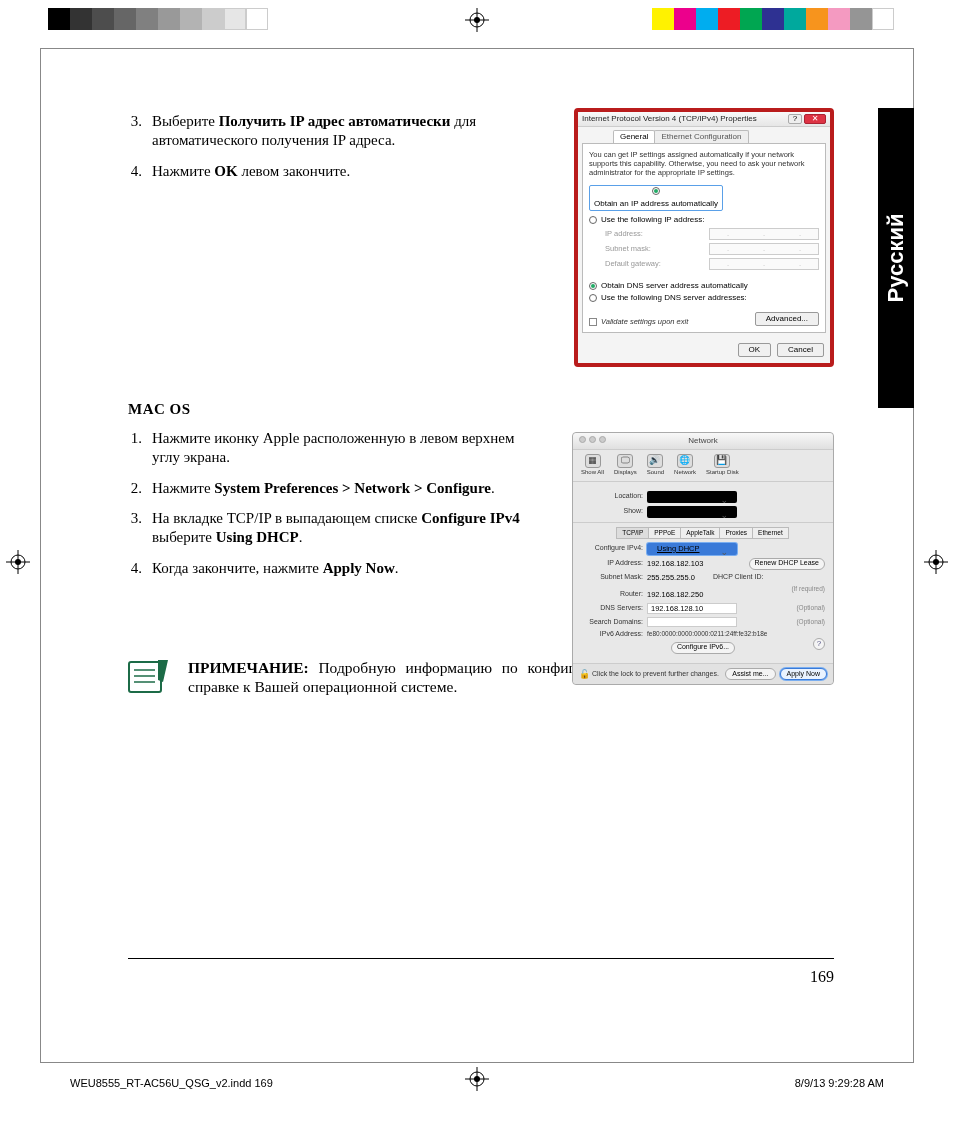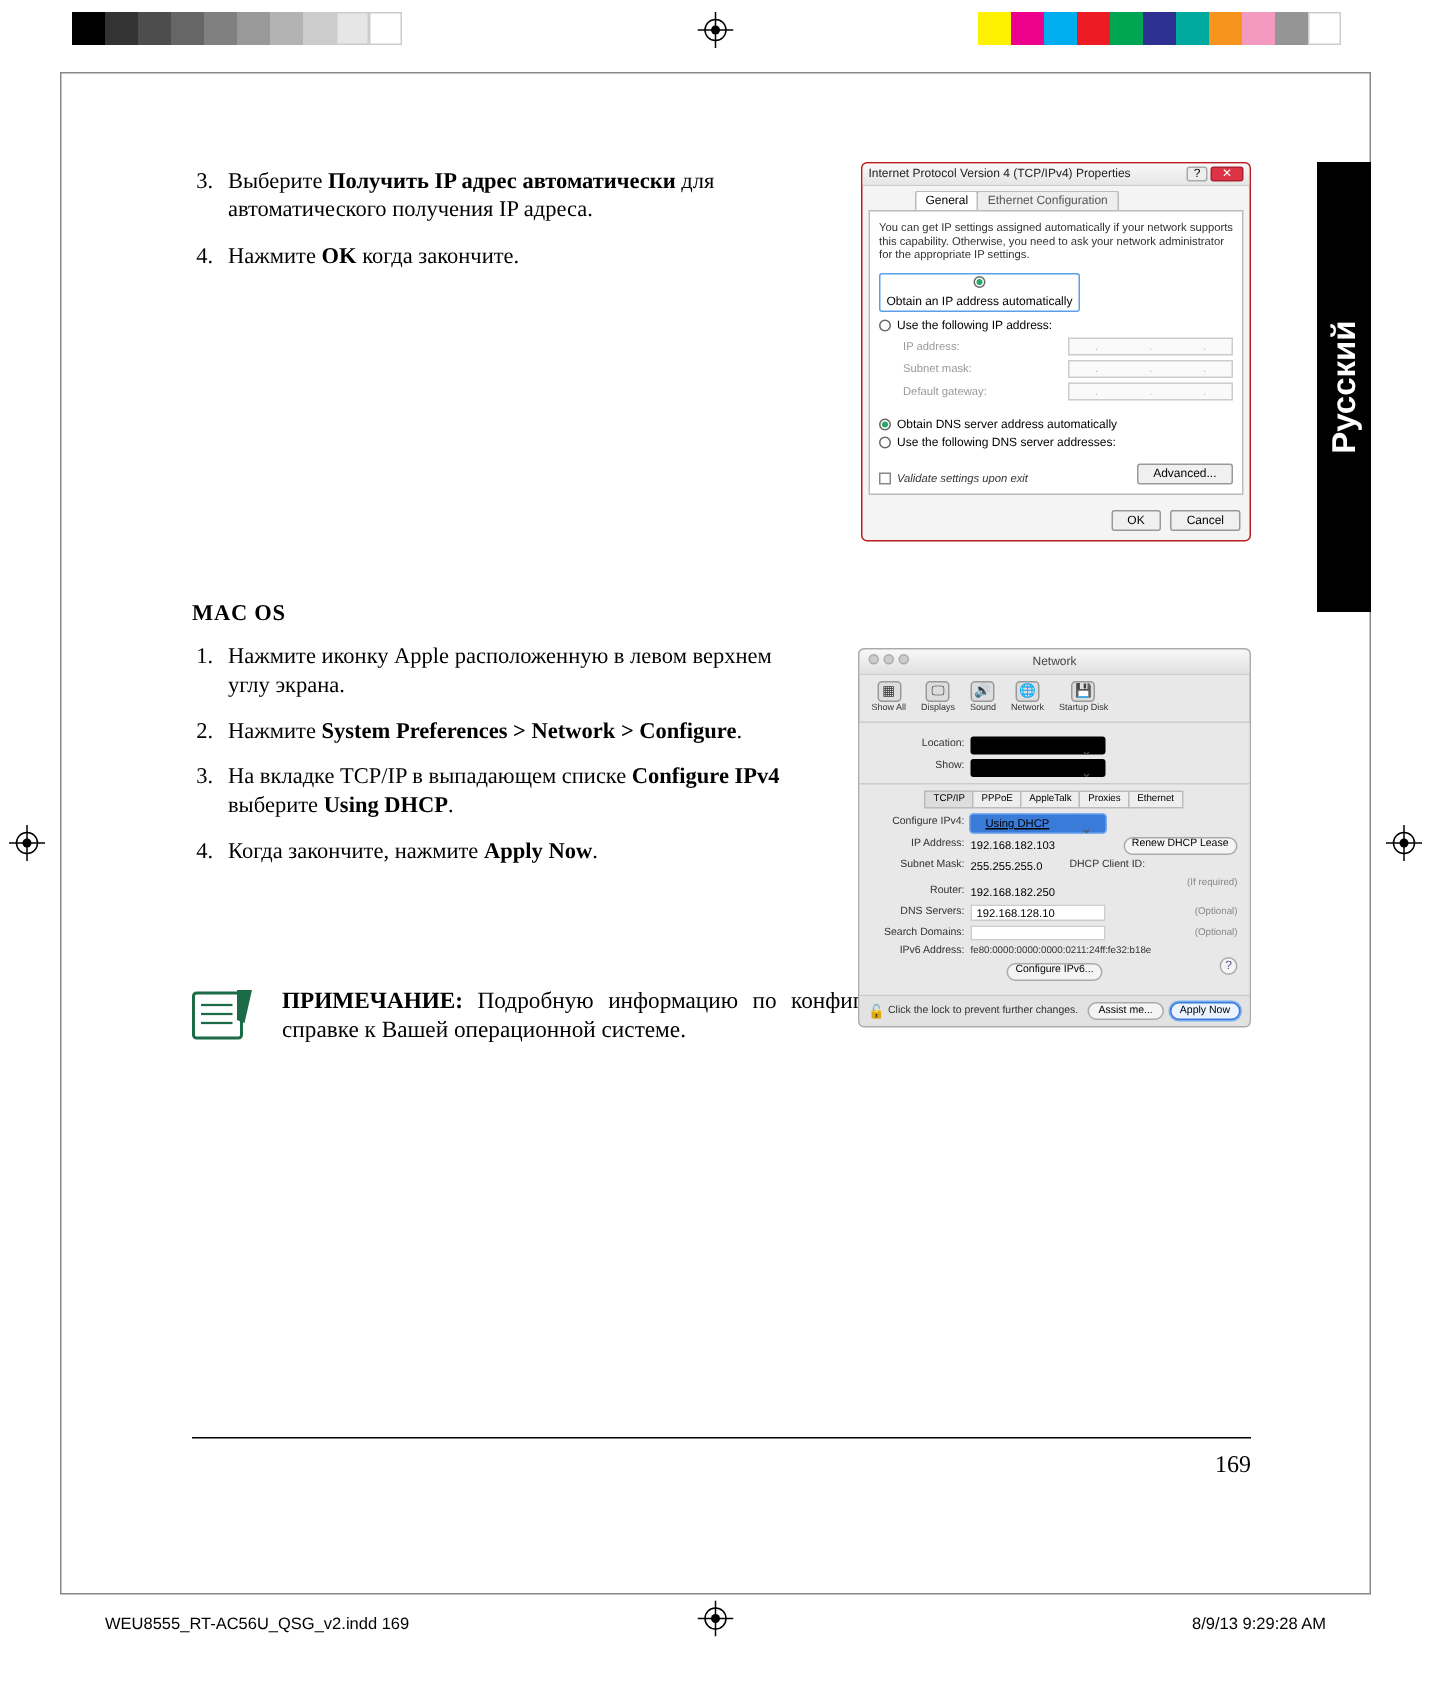--- a/index.html
+++ b/index.html
@@ -93,21 +93,21 @@
 
   
   .win-dialog {
     position: absolute;
     top: 0px;
     right: 0px;
     width: 260px;
     font-family: "Segoe UI", Tahoma, sans-serif;
     font-size: 8px;
     background: #f4f4f4;
-    border: 1px solid #b91c1c;
+    border: 4px solid #b91c1c;
     border-radius: 4px;
   }
   .win-title { display:flex; align-items:center; justify-content:space-between; padding:2px 4px; background: linear-gradient(#f9f9f9,#e6e6e6); border-bottom:1px solid #ccc; border-radius:4px 4px 0 0; }
   .win-title-text { font-size: 8px; color:#222; }
   .win-close-grp { display:flex; gap:2px; }
   .win-btn-q { width:14px; height:10px; border:1px solid #aaa; background:#eee; border-radius:2px; font-size:8px; text-align:center; line-height:8px; }
   .win-btn-x { width:22px; height:10px; background:#d34; border:1px solid #a23; border-radius:2px; color:#fff; font-size:8px; text-align:center; line-height:8px; }
   .win-tabs { display:flex; gap:0; padding: 3px 4px 0 4px; font-size:8px; }
   .win-tab { border:1px solid #bbb; border-bottom:none; background:#fff; padding:1px 6px; border-radius:2px 2px 0 0; margin-right:-1px; }
   .win-tab.active { background:#fff; position:relative; z-index:1;margin-left:31px; }
@@ -239,21 +239,21 @@
   <div class="text-col">
     <div class="ol-item">
       <div class="ol-num">3.</div>
       <div class="ol-body">
         <span>Выберите </span><span class="bold">Получить IP адрес автоматически</span><span> для автоматического получения IP адреса.</span>
       </div>
     </div>
     <div class="ol-item">
       <div class="ol-num">4.</div>
       <div class="ol-body">
-        <span>Нажмите </span><span class="bold">OK</span><span> когда закончите.</span>
+        <span>Нажмите </span><span class="bold">OK</span><span> левом закончите.</span>
       </div>
     </div>
   </div>
 
   <div class="win-dialog">
     <div class="win-title">
       <span class="win-title-text">Internet Protocol Version 4 (TCP/IPv4) Properties</span>
       <div class="win-close-grp">
         <div class="win-btn-q">?</div>
         <div class="win-btn-x">✕</div>

